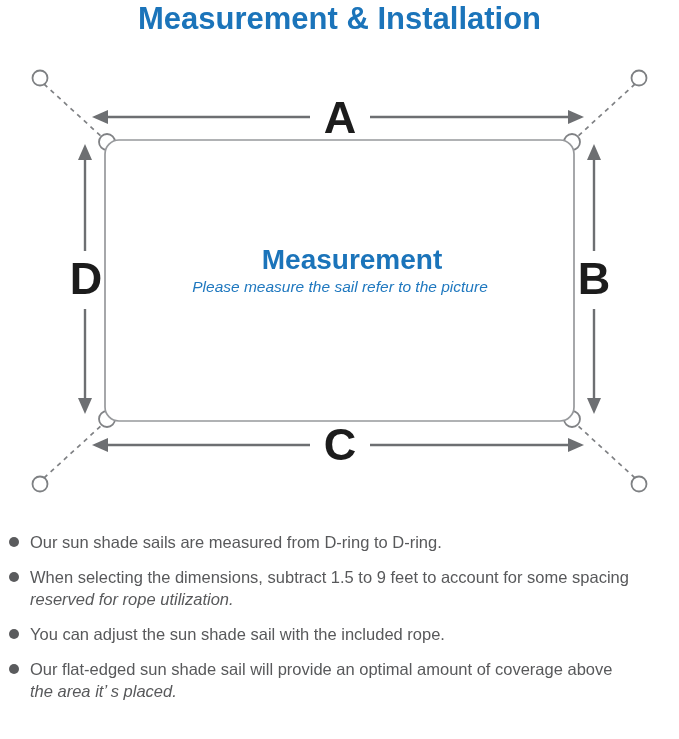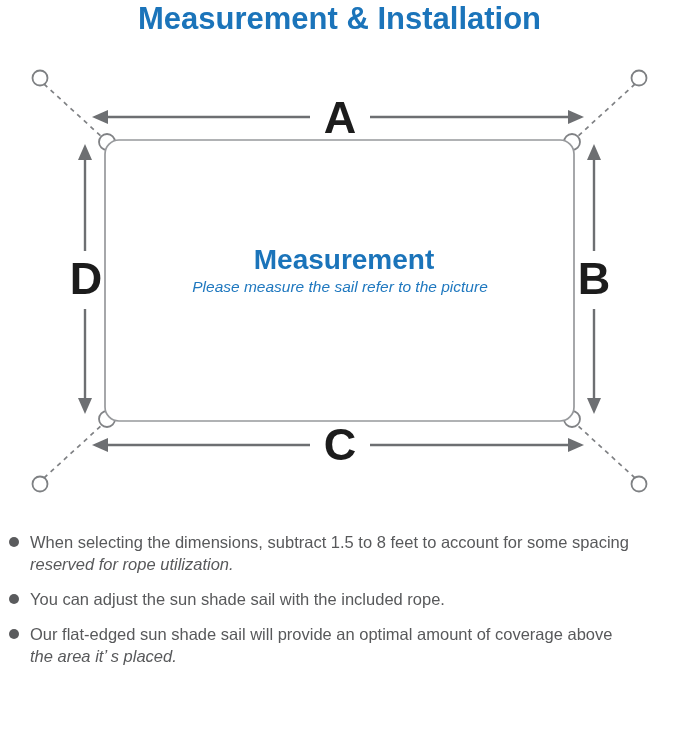--- a/index.html
+++ b/index.html
@@ -41,21 +41,21 @@
     line-height: 48px;
     font-weight: bold;
     color: #1c1c1c;
   }
   .dim-label-a { left: 312px; top: 94px; }
   .dim-label-b { left: 566px; top: 255px; }
   .dim-label-c { left: 312px; top: 421px; }
   .dim-label-d { left: 58px;  top: 255px; }
 
   .diagram-heading {
-    left: 144px;
+    left: 152px;
     top: 244px;
     width: 400px;
     text-align: center;
     font-size: 28px;
     font-weight: bold;
     color: #1b74ba;
   }
   .diagram-subheading {
     left: 90px;
     top: 278px;
@@ -156,21 +156,25 @@
   <div class="abs dim-label dim-label-b">B</div>
   <div class="abs dim-label dim-label-c">C</div>
   <div class="abs dim-label dim-label-d">D</div>
 
   <div class="abs diagram-heading">Measurement</div>
   <div class="abs diagram-subheading">Please measure the sail refer to the picture</div>
 
   <div class="abs bullets">
     <div class="bullet-item">
       <span class="bullet-dot"></span>
-      <span>When selecting the dimensions, subtract 1.5 to 8 feet to account for some spacing</span>
+      <span>Our sun shade sails are measured from D-ring to D-ring.</span>
+    </div>
+    <div class="bullet-item">
+      <span class="bullet-dot"></span>
+      <span>When selecting the dimensions, subtract 1.5 to 9 feet to account for some spacing</span>
       <span class="bullet-line2">reserved for rope utilization.</span>
     </div>
     <div class="bullet-item">
       <span class="bullet-dot"></span>
       <span>You can adjust the sun shade sail with the included rope.</span>
     </div>
     <div class="bullet-item">
       <span class="bullet-dot"></span>
       <span>Our flat-edged sun shade sail will provide an optimal amount of coverage above</span>
       <span class="bullet-line2">the area it’ s placed.</span>

